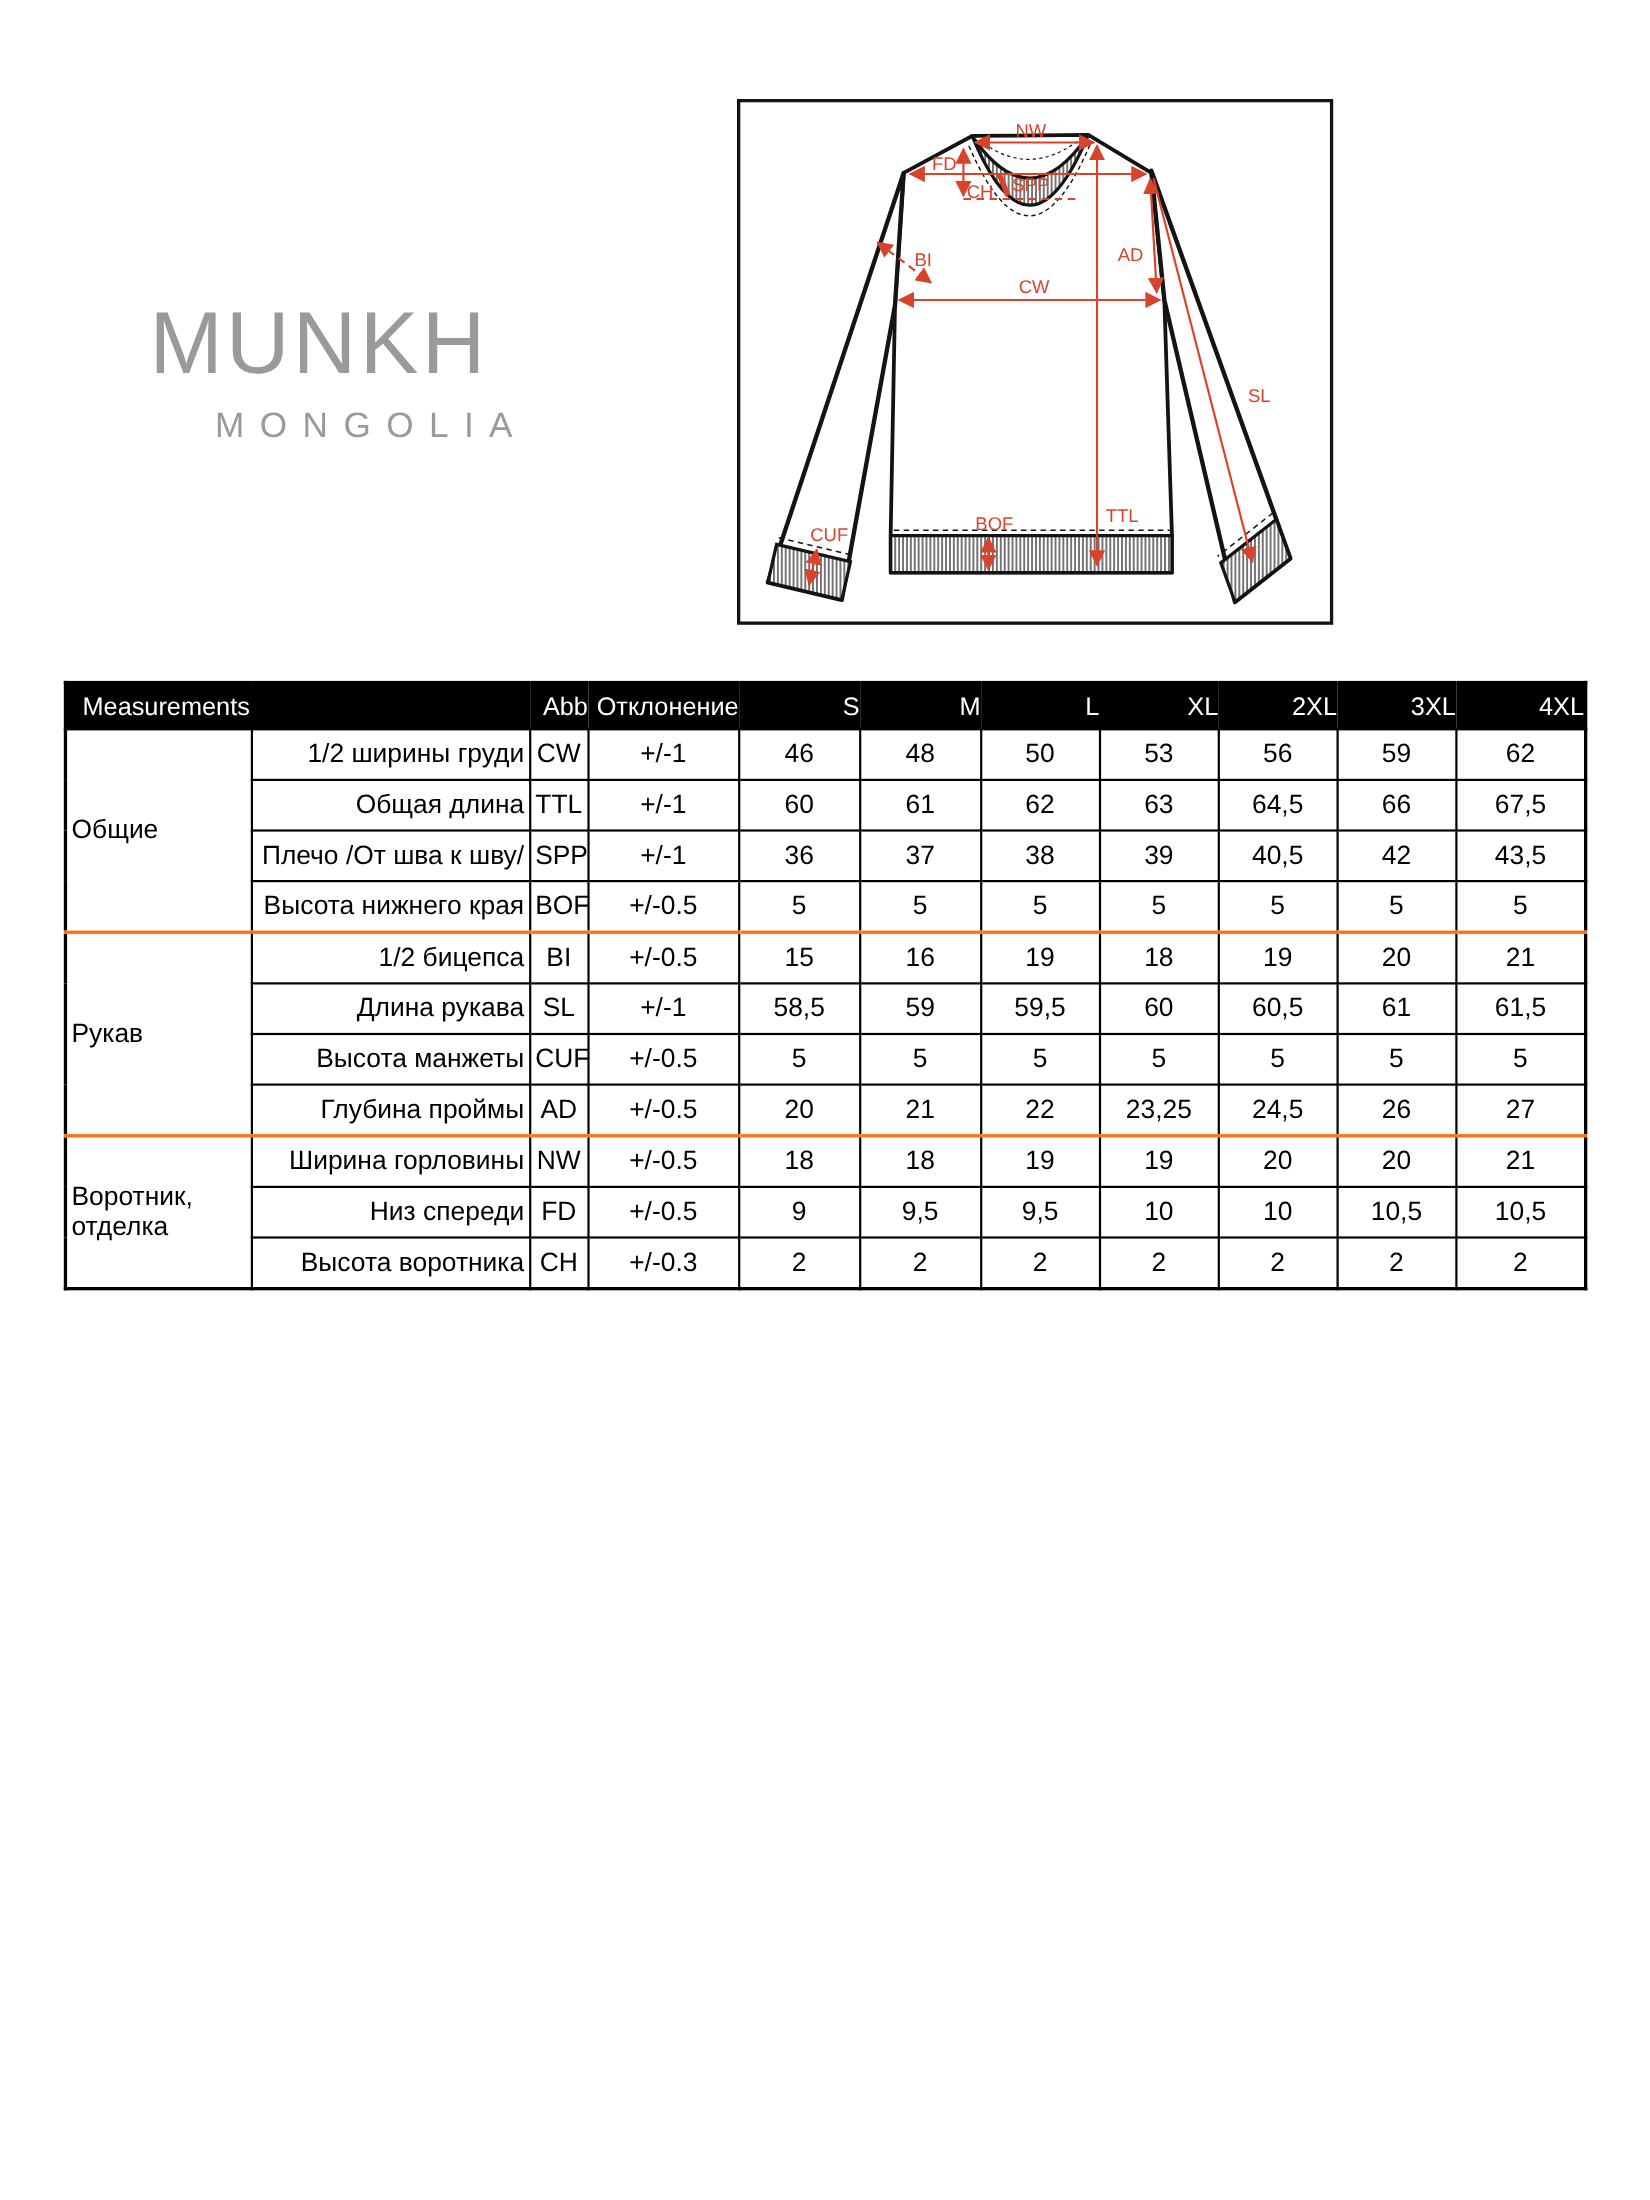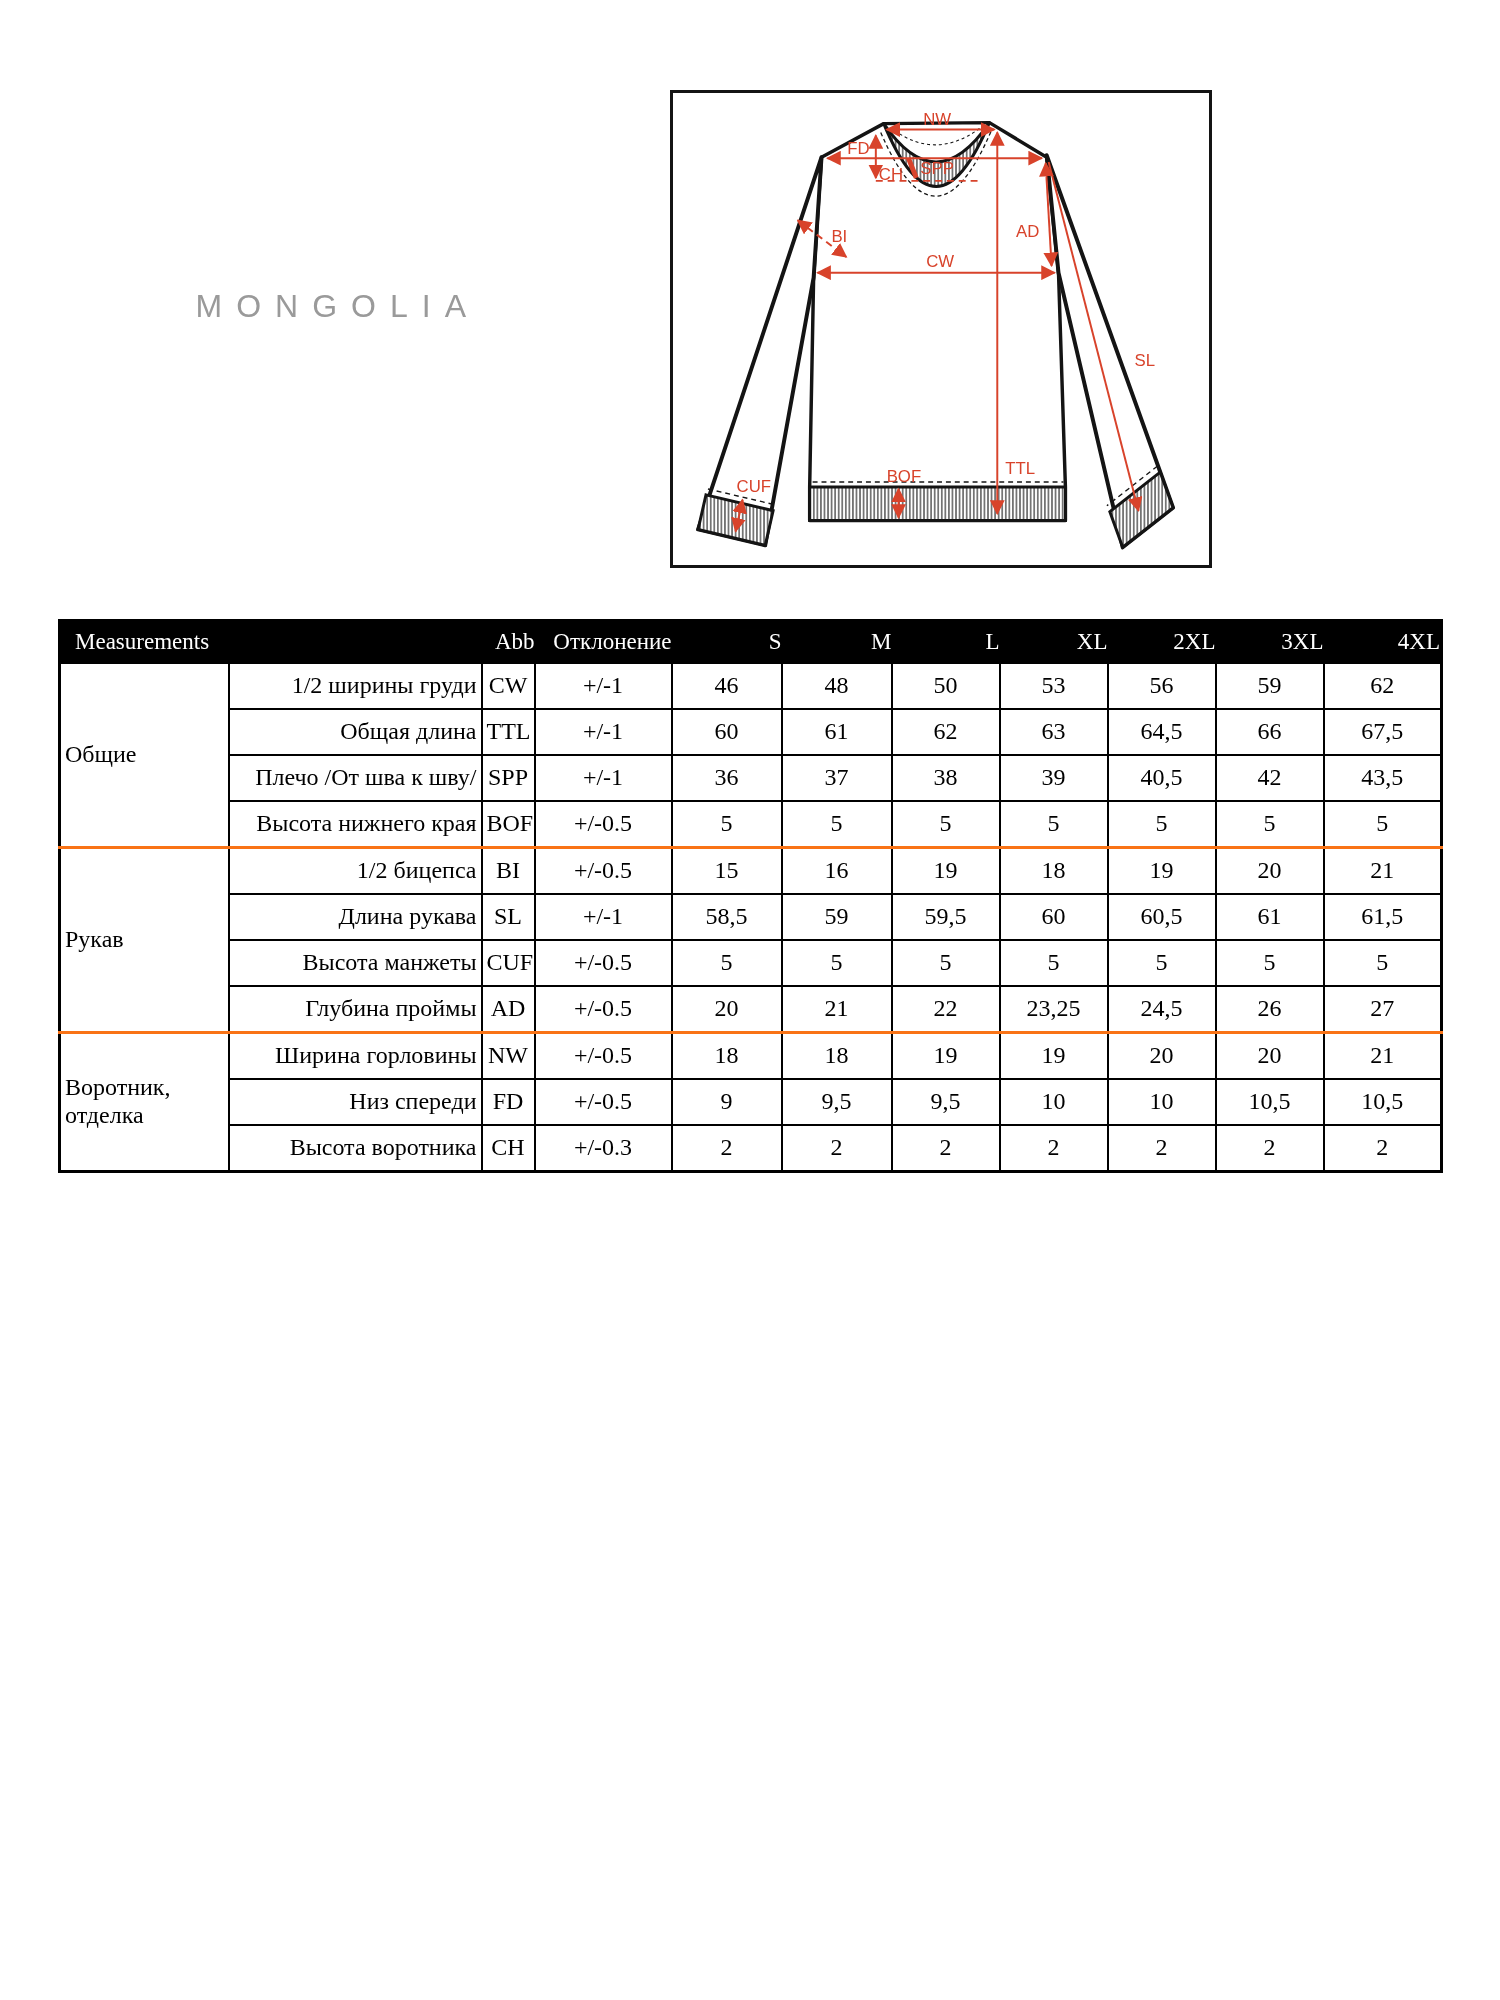--- a/index.html
+++ b/index.html
@@ -31,39 +31,39 @@
   }
   .diagram-box svg{display:block;width:100%;height:100%;}
   .dim-label{font-family:"Liberation Sans",sans-serif;font-size:17px;fill:#d8432b;}
 
   
   .size-table{
     position:absolute;left:58px;top:619px;width:1382px;
     border-collapse:collapse;table-layout:fixed;
     border:3px solid #000;
     font-size:24px;
-    font-family:Liberation Serif, serif;
   }
   .size-table th{
     background:#000;color:#fff;font-weight:400;font-size:23px;
     height:40px;padding:0;border:0;text-align:right;
   }
   .size-table th.h-meas{text-align:left;padding-left:14px;}
   .size-table td{
     border:2px solid #000;height:44px;padding:0 4px;
     text-align:center;vertical-align:middle;line-height:1.15;
   }
   .size-table td.c-name{text-align:right;padding-left:8px;}
   .size-table td.c-group{text-align:left;}
   .size-table tr.group-start td{border-top:3px solid #f97316;}
 </style>
 </head>
 <body>
 
 <div class="logo">
+  <div class="logo-main">MUNKH</div>
   <div class="logo-sub">MONGOLIA</div>
 </div>
 
 <div class="diagram-box">
   <svg viewBox="0 0 542 478">
     <defs>
       <pattern id="rib" width="3.6" height="8" patternUnits="userSpaceOnUse">
         <rect width="3.6" height="8" fill="#fff"></rect>
         <path d="M1.8,0 V8" stroke="#1a1a1a" stroke-width="1.1"></path>
       </pattern>

